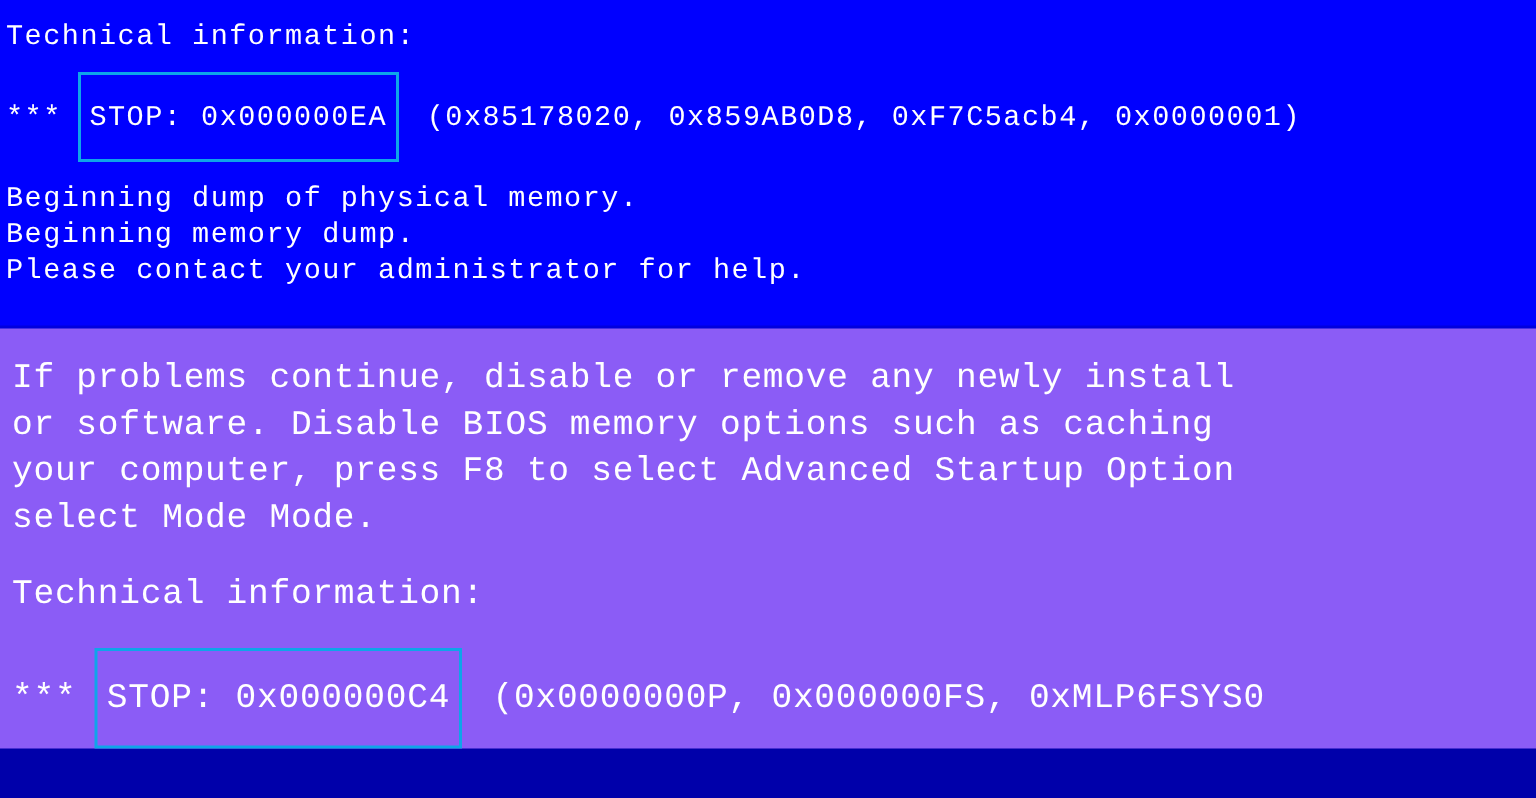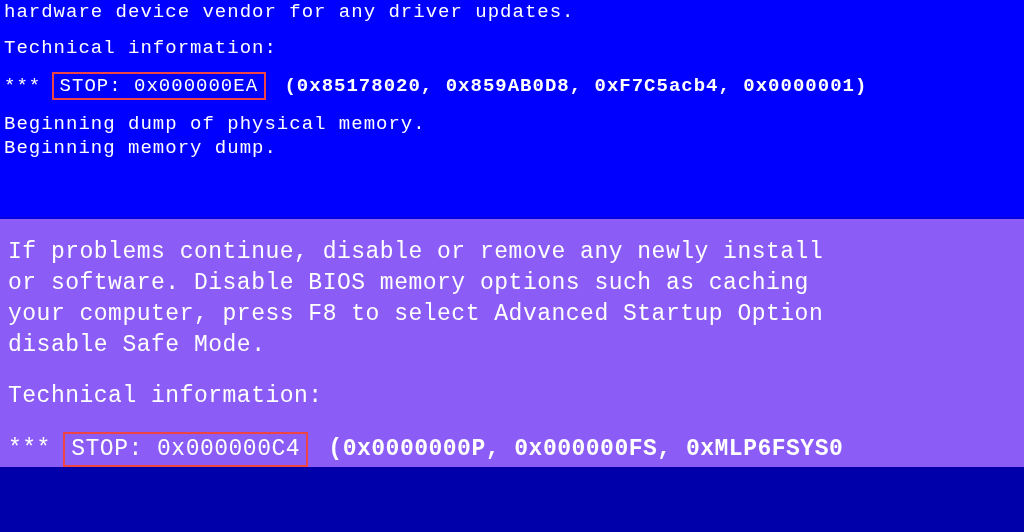--- a/index.html
+++ b/index.html
@@ -25,22 +25,22 @@
       border-bottom: 2px solid #0000DD;
     }
     .bottom-section {
       background: #8b5cf6;
       padding: 18px 8px 0 8px;
       font-size: 23px;
       line-height: 31px;
       letter-spacing: 0.5px;
     }
     .highlight-box {
-      border: 2px solid #ef4444;
-      padding: 0 6px;
+      border: 2px solid #0ea5e9;
+      padding: 16px 6px;
       display: inline-block;
       margin-left: -2px;
     }
     .line {
       white-space: pre;
     }
     .spacer-sm {
       height: 12px;
     }
     .spacer-md {
@@ -53,46 +53,45 @@
     .bottom-stop-line {
       display: flex;
       align-items: center;
     }
     .pre-stop {
       white-space: pre;
     }
     .post-stop {
       white-space: pre;
       margin-left: 6px;
-      font-weight: bold;
     }
   </style>
 </head>
 <body>
 
 <div class="top-section">
-  <div class="line">hardware device vendor for any driver updates.</div>
   <div class="spacer-sm"></div>
   <div class="line">Technical information:</div>
   <div class="spacer-sm"></div>
   <div class="top-stop-line">
     <span class="pre-stop">*** </span>
     <span class="highlight-box">STOP: 0x000000EA</span>
     <span class="post-stop"> (0x85178020, 0x859AB0D8, 0xF7C5acb4, 0x0000001)</span>
   </div>
   <div class="spacer-sm"></div>
   <div class="line">Beginning dump of physical memory.</div>
   <div class="line">Beginning memory dump.</div>
+  <div class="line">Please contact your administrator for help.</div>
 </div>
 
 <div class="bottom-section">
   <div class="line">If problems continue, disable or remove any newly install</div>
   <div class="line">or software. Disable BIOS memory options such as caching </div>
   <div class="line">your computer, press F8 to select Advanced Startup Option</div>
-  <div class="line">disable Safe Mode.</div>
+  <div class="line">select Mode Mode.</div>
   <div class="spacer-md"></div>
   <div class="line">Technical information:</div>
   <div class="spacer-md"></div>
   <div class="bottom-stop-line">
     <span class="pre-stop">*** </span>
     <span class="highlight-box">STOP: 0x000000C4</span>
     <span class="post-stop"> (0x0000000P, 0x000000FS, 0xMLP6FSYS0</span>
   </div>
 </div>
 

